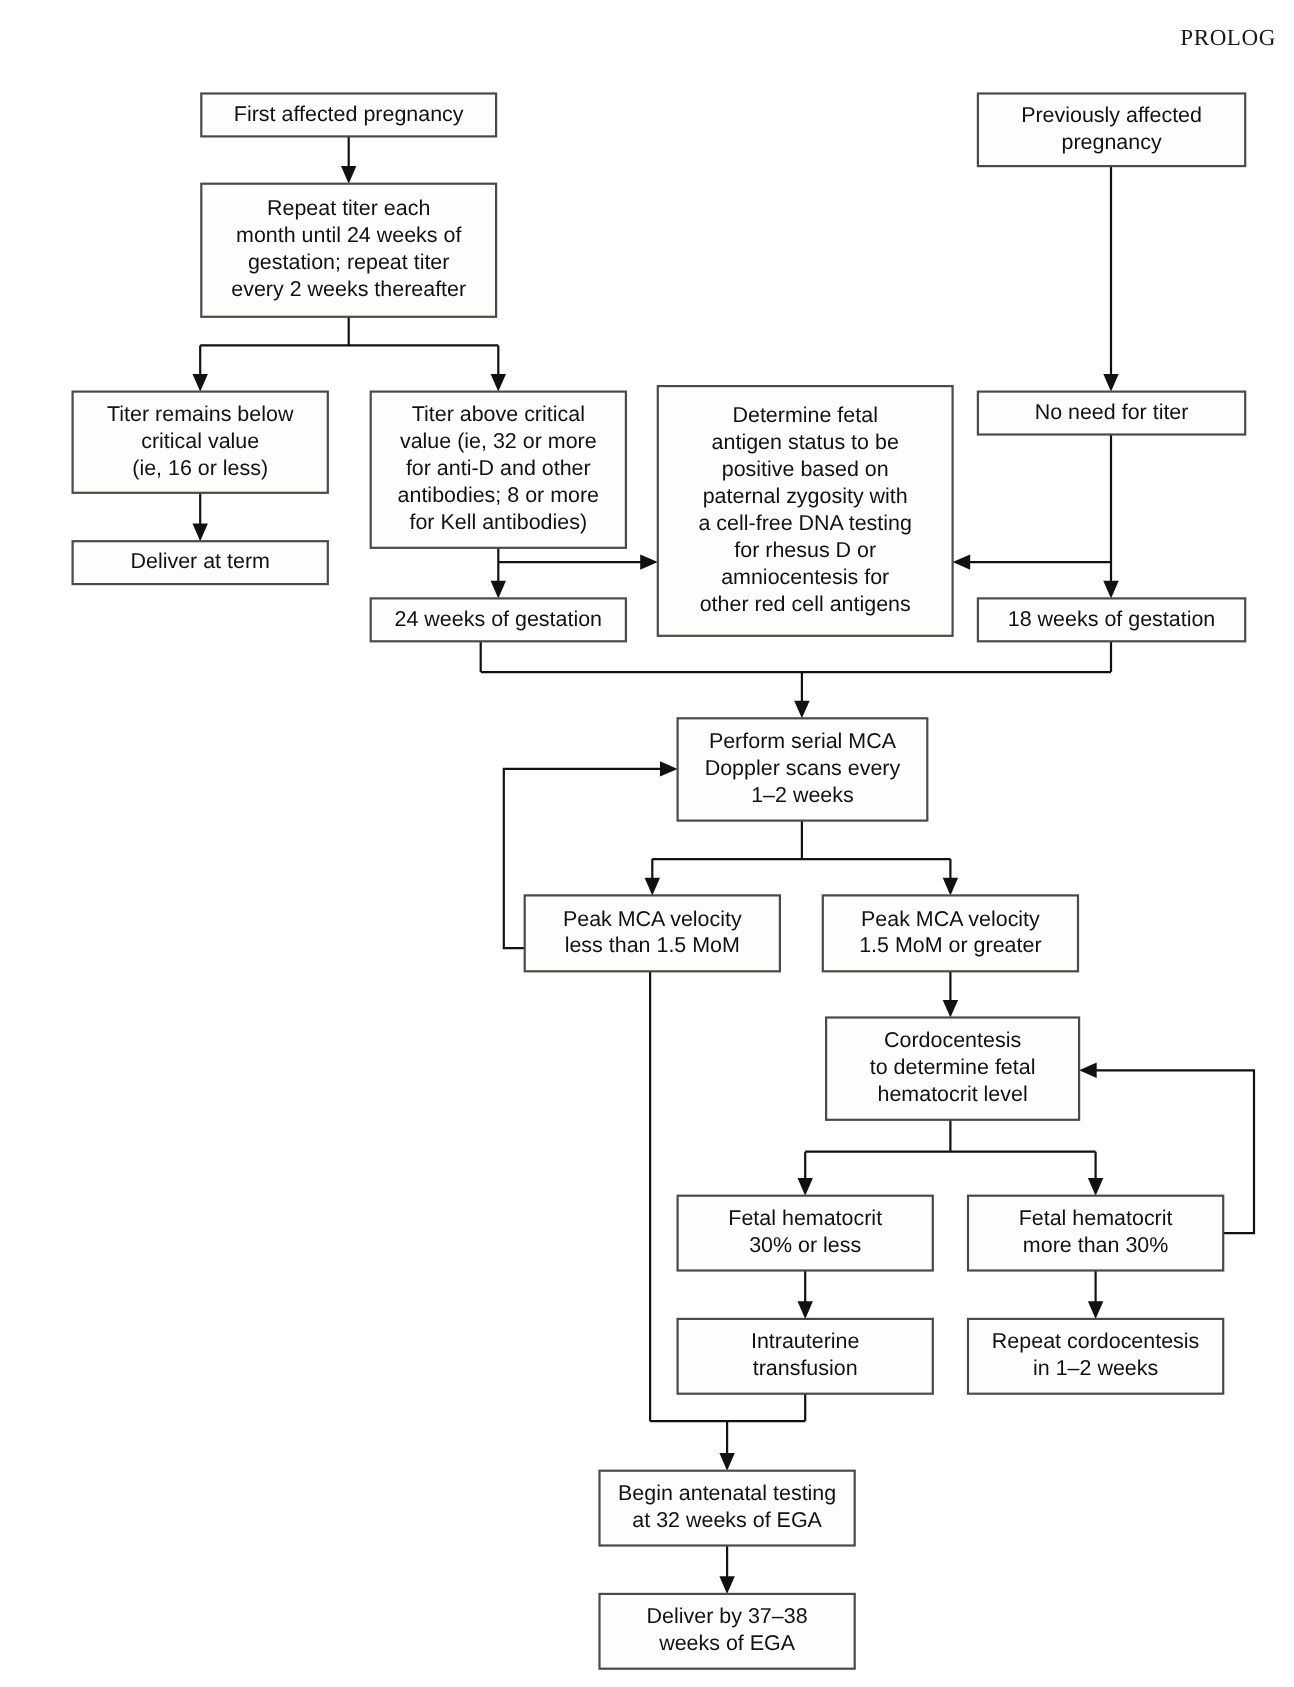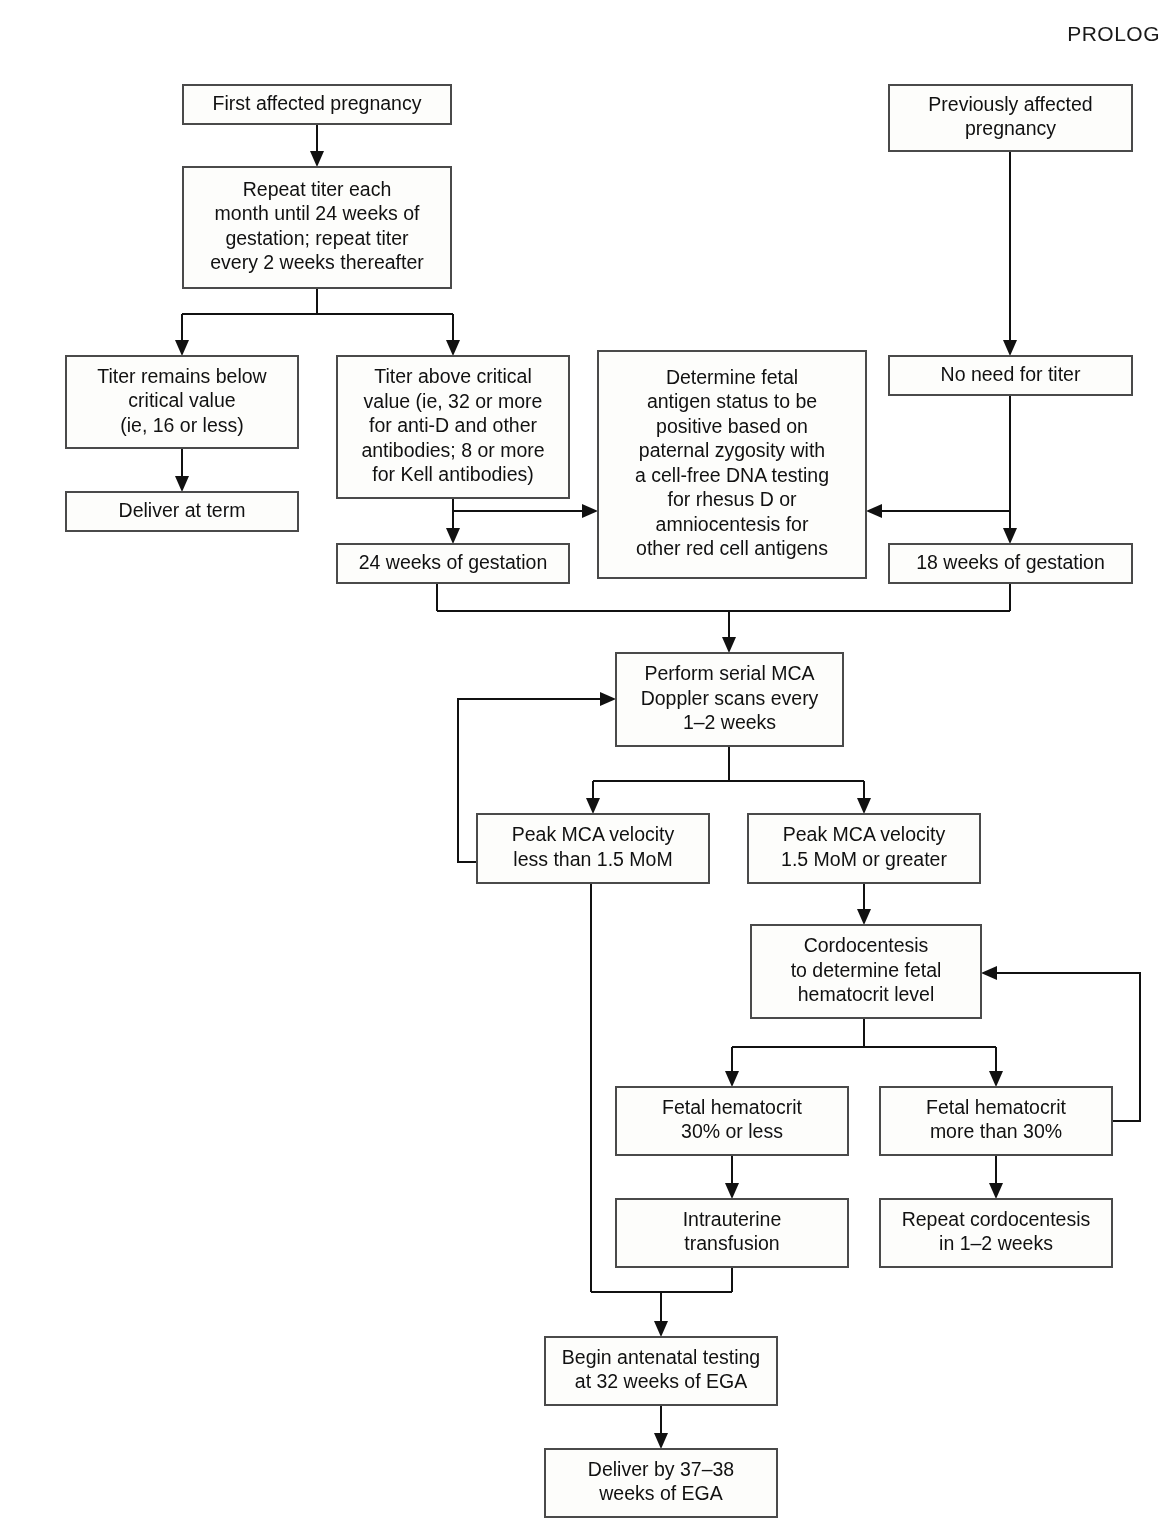--- a/index.html
+++ b/index.html
@@ -11,21 +11,21 @@
     width: 1176px;
     height: 1534px;
     font-family: "Liberation Sans", sans-serif;
     position: relative;
     overflow: hidden;
   }
   #page-header {
     position: absolute;
     top: 22px;
     right: 16px;
-    font-family: Liberation Sans, sans-serif;
+    font-family: Liberation Serif, serif;
     font-size: 21px;
     letter-spacing: 0.5px;
     color: #1a1a1a;
   }
   svg#flow {
     position: absolute;
     left: 0;
     top: 0;
     width: 1176px;
     height: 1534px;

